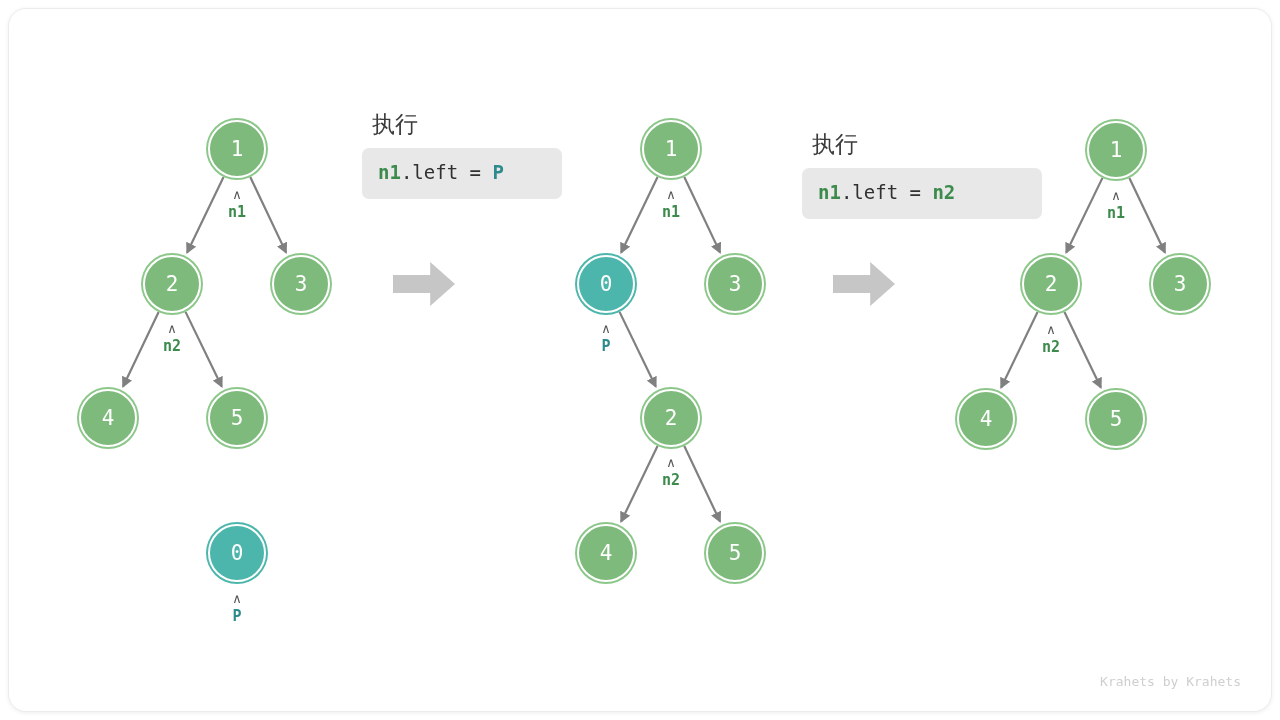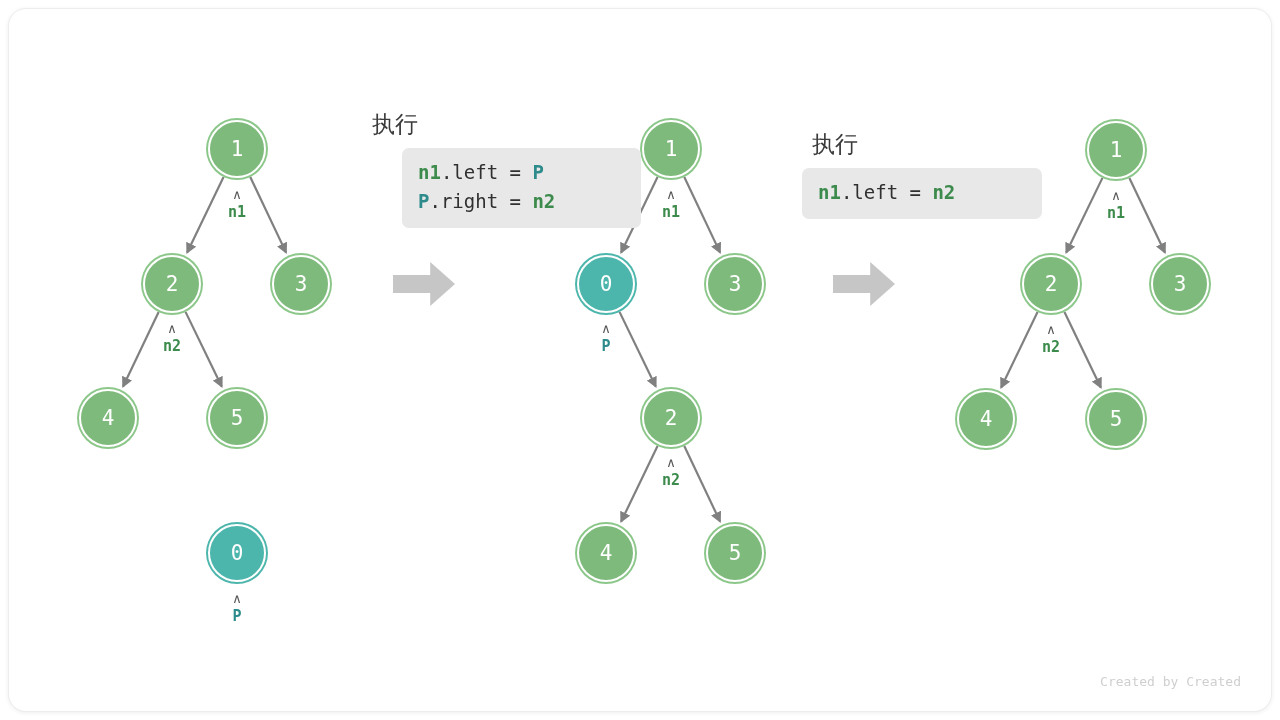--- a/index.html
+++ b/index.html
@@ -244,20 +244,20 @@
           <span class="caret">∧</span>
           <span class="name green">n1</span>
         </div>
         <div class="ptr" style="left: 1042px; top: 315px;">
           <span class="caret">∧</span>
           <span class="name green">n2</span>
         </div>
       </div>
     <div id="captions-group">
         <div class="step-title" style="left: 363px; top: 100px;">执行</div>
-        <div class="code-box" style="left: 353px; top: 139px; width: 239px; margin-left: 40px;"><div><span class="v-green">n1</span><span class="plain">.left = </span><span class="v-teal">P</span></div><div><span class="v-teal">P</span><span class="plain">.right = </span><span class="v-green">n2</span></div></div>
+        <div class="code-box" style="left: 353px; top: 139px; width: 200px;"><div><span class="v-green">n1</span><span class="plain">.left = </span><span class="v-teal">P</span></div></div>
         <div class="step-title" style="left: 803px; top: 120px;">执行</div>
         <div class="code-box" style="left: 793px; top: 159px; width: 240px;"><div><span class="v-green">n1</span><span class="plain">.left = </span><span class="v-green">n2</span></div></div>
       </div>
 
-    <div id="footer">Created by Created</div>
+    <div id="footer">Krahets by Krahets</div>
   </div>
 </div>
 
 </body></html>

